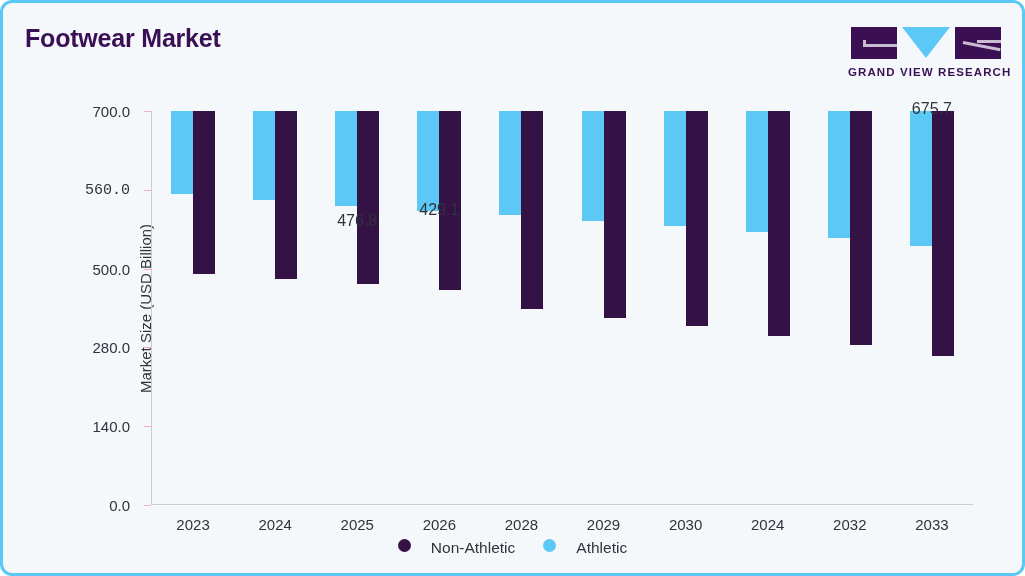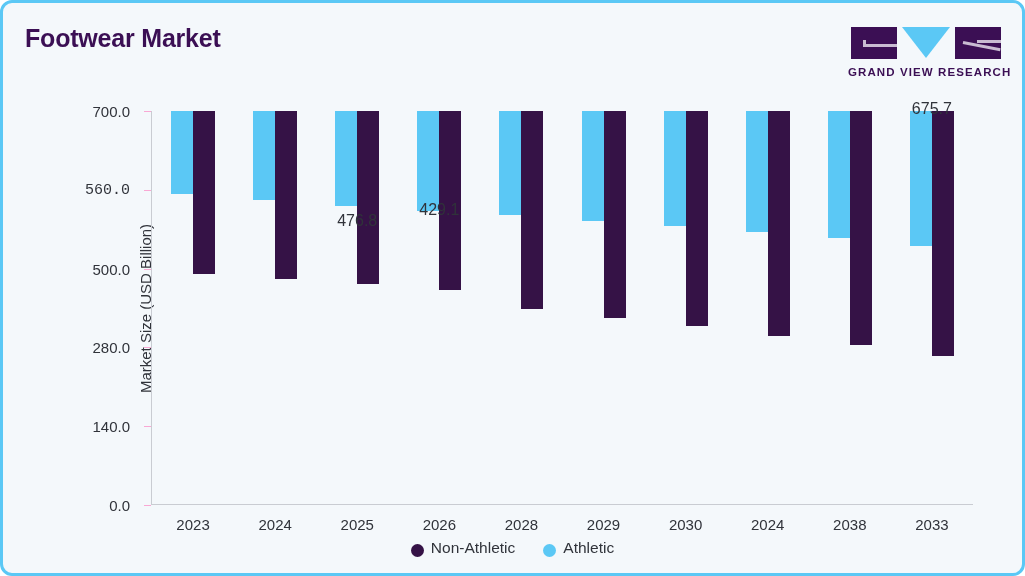--- a/index.html
+++ b/index.html
@@ -225,22 +225,22 @@
     left: 0;
     right: 0;
     top: 536px;
     display: flex;
     justify-content: center;
     align-items: center;
     gap: 28px;
   }
   .legend-item {
     display: flex;
-    align-items: flex-end;
-    gap: 7px;
+    align-items: flex-start;
+    gap: 20px;
   }
   .legend-dot {
     width: 13px;
     height: 13px;
     border-radius: 50%;
   }
   .legend-label {
     font-size: 15.5px;
     color: #30333a;
   }
@@ -336,21 +336,21 @@
             <div class="xtick-label">2030</div>
           </div>
           <div class="bar-group">
             <div class="seg seg-athletic" style="height: 121.071px; background: rgb(91, 200, 245);"></div>
             <div class="seg seg-nonathletic" style="height: 225.199px; background: rgb(53, 18, 70);"></div>
             <div class="xtick-label">2024</div>
           </div>
           <div class="bar-group">
             <div class="seg seg-athletic" style="height: 127.093px; background: rgb(91, 200, 245);"></div>
             <div class="seg seg-nonathletic" style="height: 234.205px; background: rgb(53, 18, 70);"></div>
-            <div class="xtick-label">2038</div>
+            <div class="xtick-label">2032</div>
           </div>
           <div class="bar-group">
             <div class="seg seg-athletic" style="height: 135.142px; background: rgb(91, 200, 245);"></div>
             <div class="seg seg-nonathletic" style="height: 245.181px; background: rgb(53, 18, 70);"></div>
             <div class="bar-value" style="bottom: 387.323px;">675.7</div>
             <div class="xtick-label">2033</div>
           </div>
         </div>
     </div>
 

